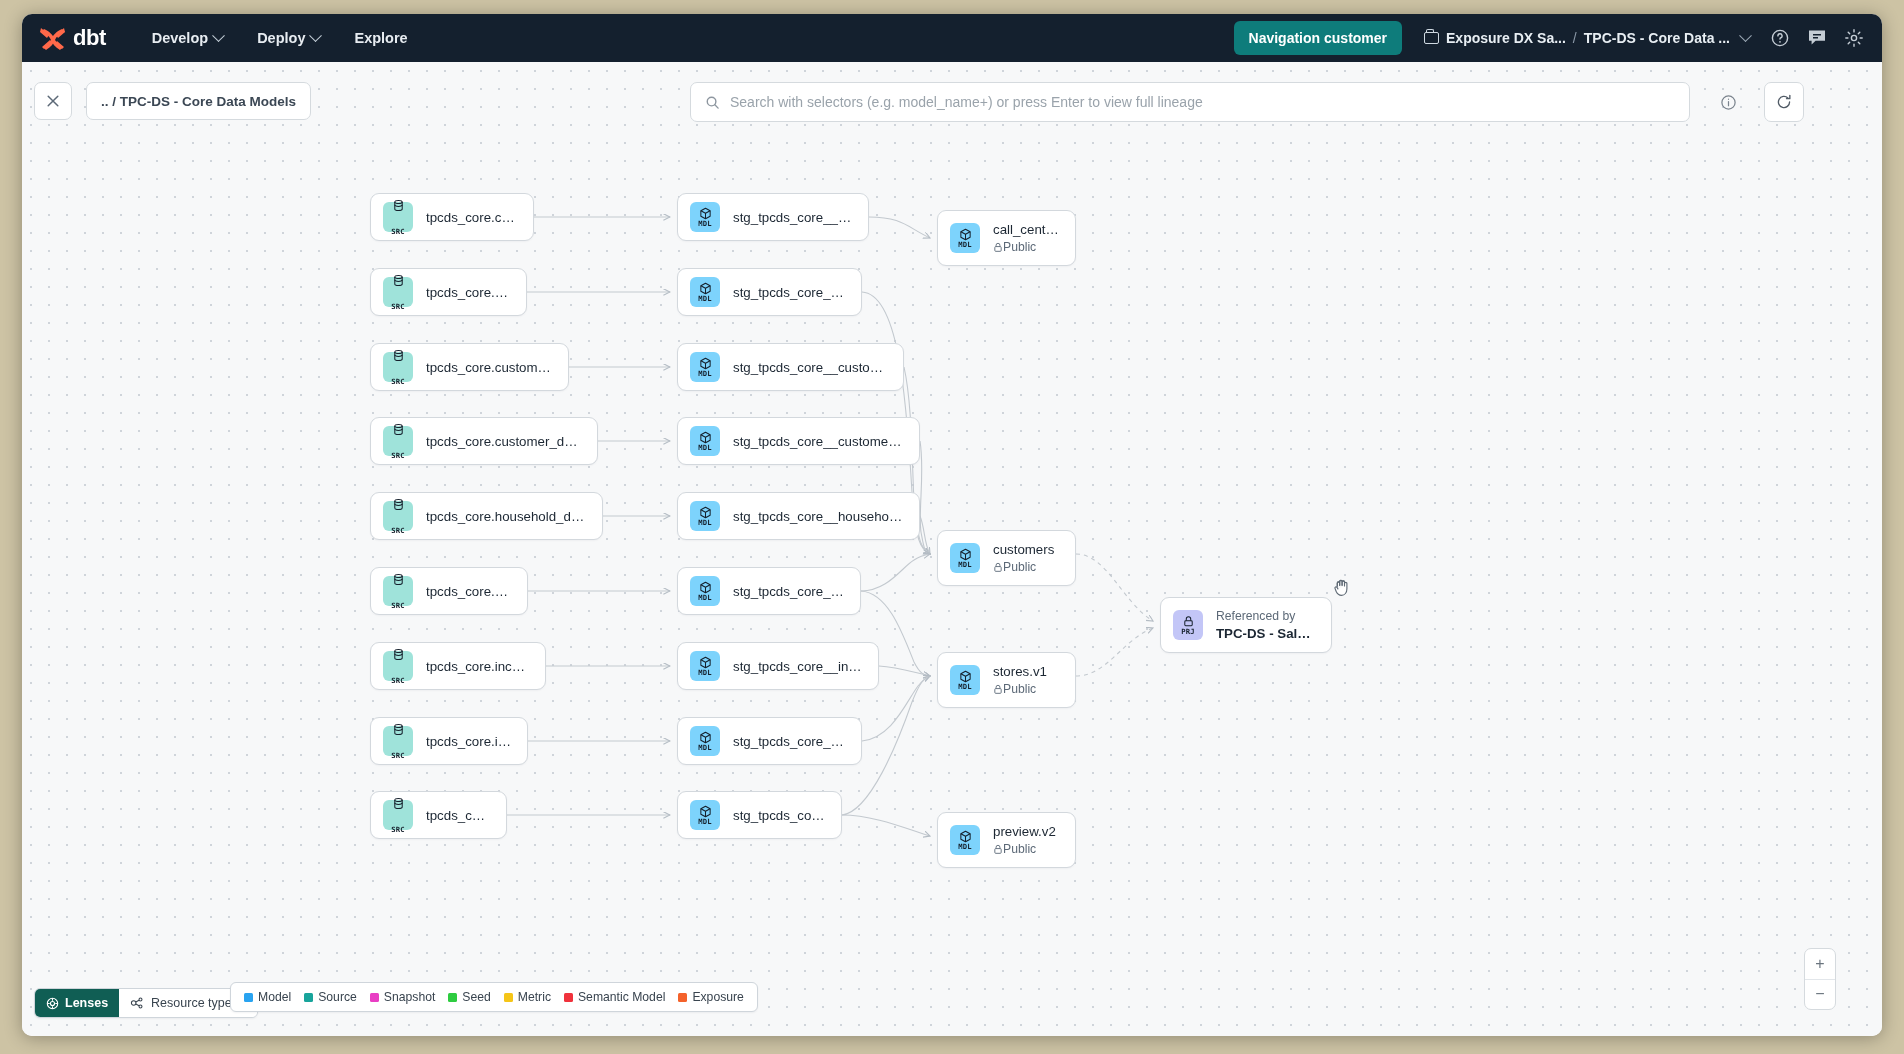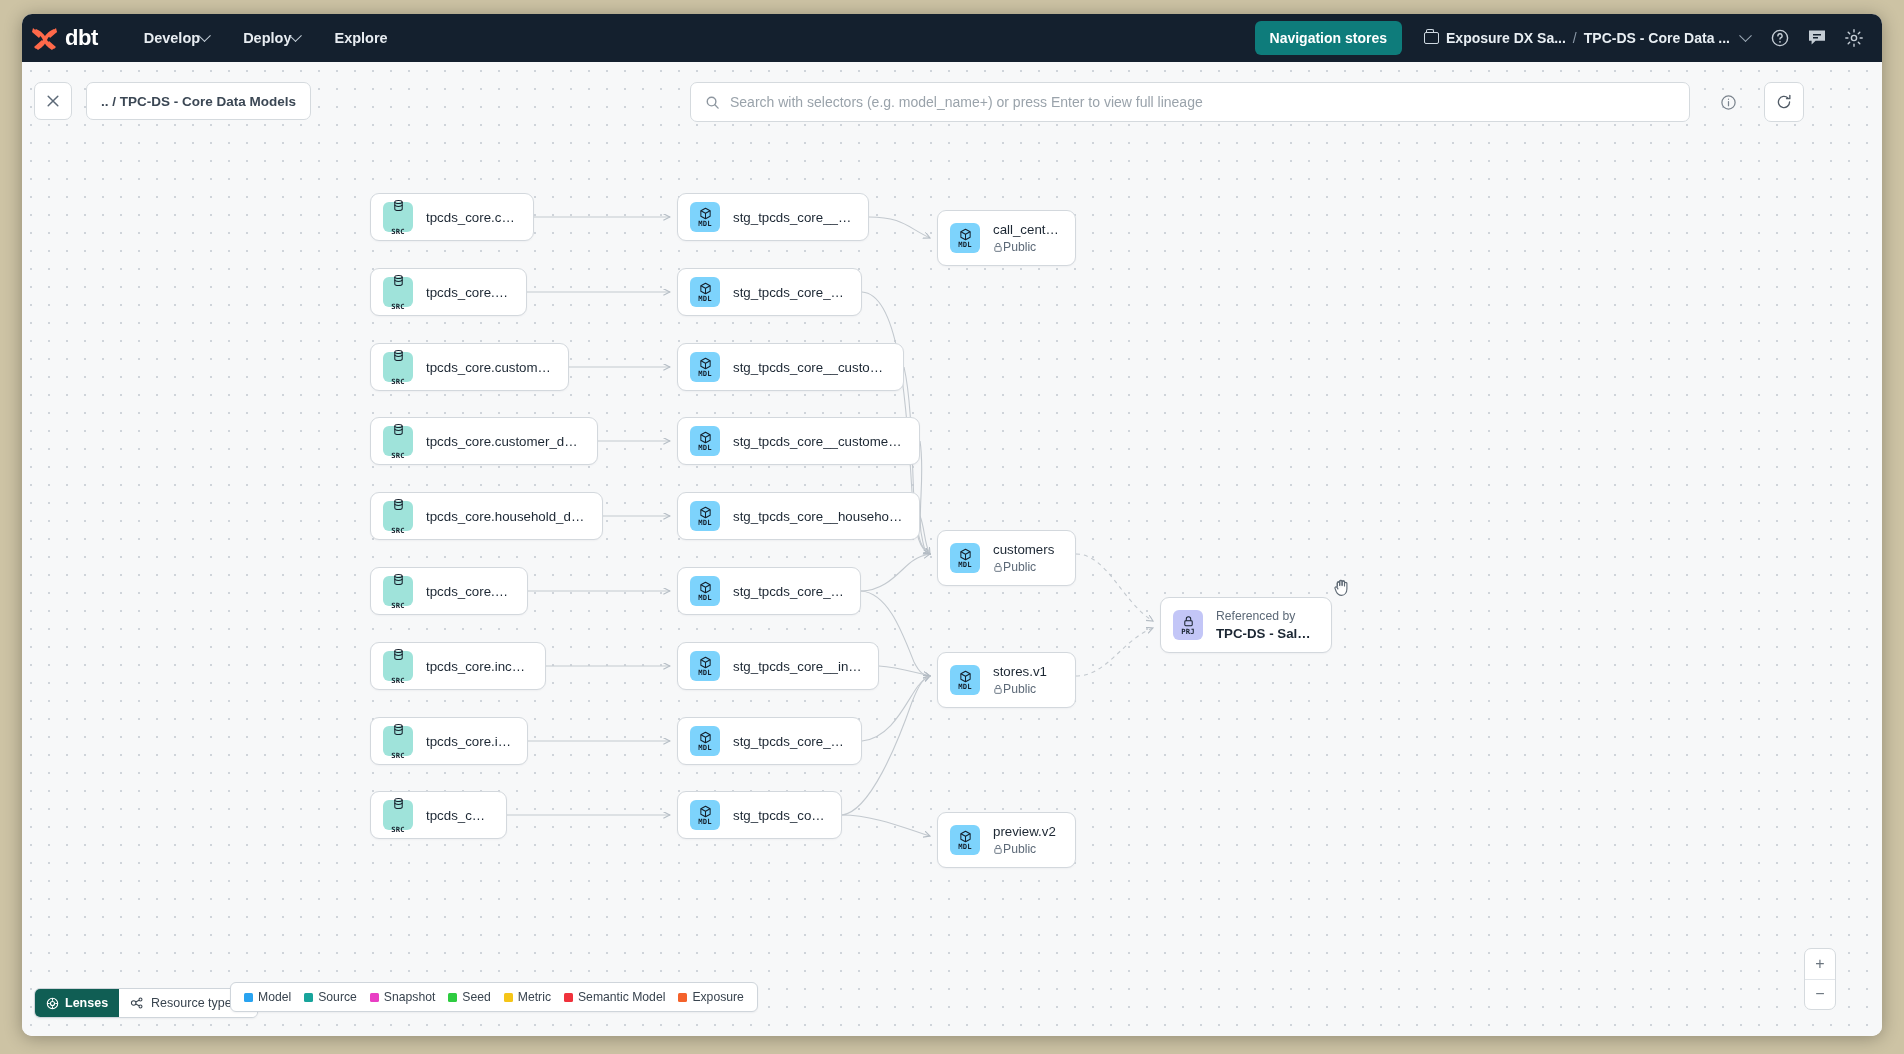--- a/index.html
+++ b/index.html
@@ -26,29 +26,29 @@
     box-shadow: 0 2px 18px rgba(0,0,0,.30);
   }
 
   
   #topnav {
     position: relative;
     height: 48px;
     background: #14202e;
     display: flex;
     align-items: center;
-    padding: 0 18px 0 8px;
+    padding: 0 18px 0 16px;
   }
   .logo-wrap { display:flex; align-items:center; gap:5px; margin-right: 46px; }
   .logo-x { width: 30px; height: 26px; position: relative; }
   .logo-x svg { display:block; }
   .logo-text { color:#fff; font-size: 22px; font-weight: 700; letter-spacing:-0.5px; }
   .nav-item {
     color: #e7ecf1; font-size: 14.5px; font-weight: 600;
-    margin-right: 34px; display:flex; align-items:center; 
+    margin-right: 34px; display:flex; align-items:center; gap:6px;
     cursor: pointer; white-space: nowrap;
   }
   .caret { display:inline-block; width:9px; height:9px; border-right:1.6px solid #c2ccd6; border-bottom:1.6px solid #c2ccd6; transform: rotate(45deg) translate(-2px,-2px); }
   .spacer { flex: 1 1 auto; }
   #nav-preview-btn {
     background: #0e7c7b; color:#fff; font-size:14px; font-weight:600;
     padding: 9px 15px; border-radius: 6px; border:none; cursor:pointer;
     white-space: nowrap;
   }
   #breadcrumb-top { display:flex; align-items:center; gap:7px; margin-left: 22px; color:#e8eef3; font-size:14px; font-weight:700; white-space: nowrap;}
@@ -184,21 +184,21 @@
     <div class="nav-item">
       <span>Deploy</span>
       <span class="caret"></span>
     </div>
     <div class="nav-item">
       <span>Explore</span>
     </div>
 
     <div class="spacer"></div>
 
-    <button id="nav-preview-btn">Navigation stores</button>
+    <button id="nav-preview-btn">Navigation customer</button>
 
     <div id="breadcrumb-top">
       <span class="folder-ic"></span>
       <span>Exposure DX Sa...</span>
       <span class="sep">/</span>
       <span class="bc-proj">TPC-DS - Core Data ...</span>
       <span class="caret" style="border-color:#9aa7b4;margin-left:4px;"></span>
     </div>
 
     <div class="nav-icons">

